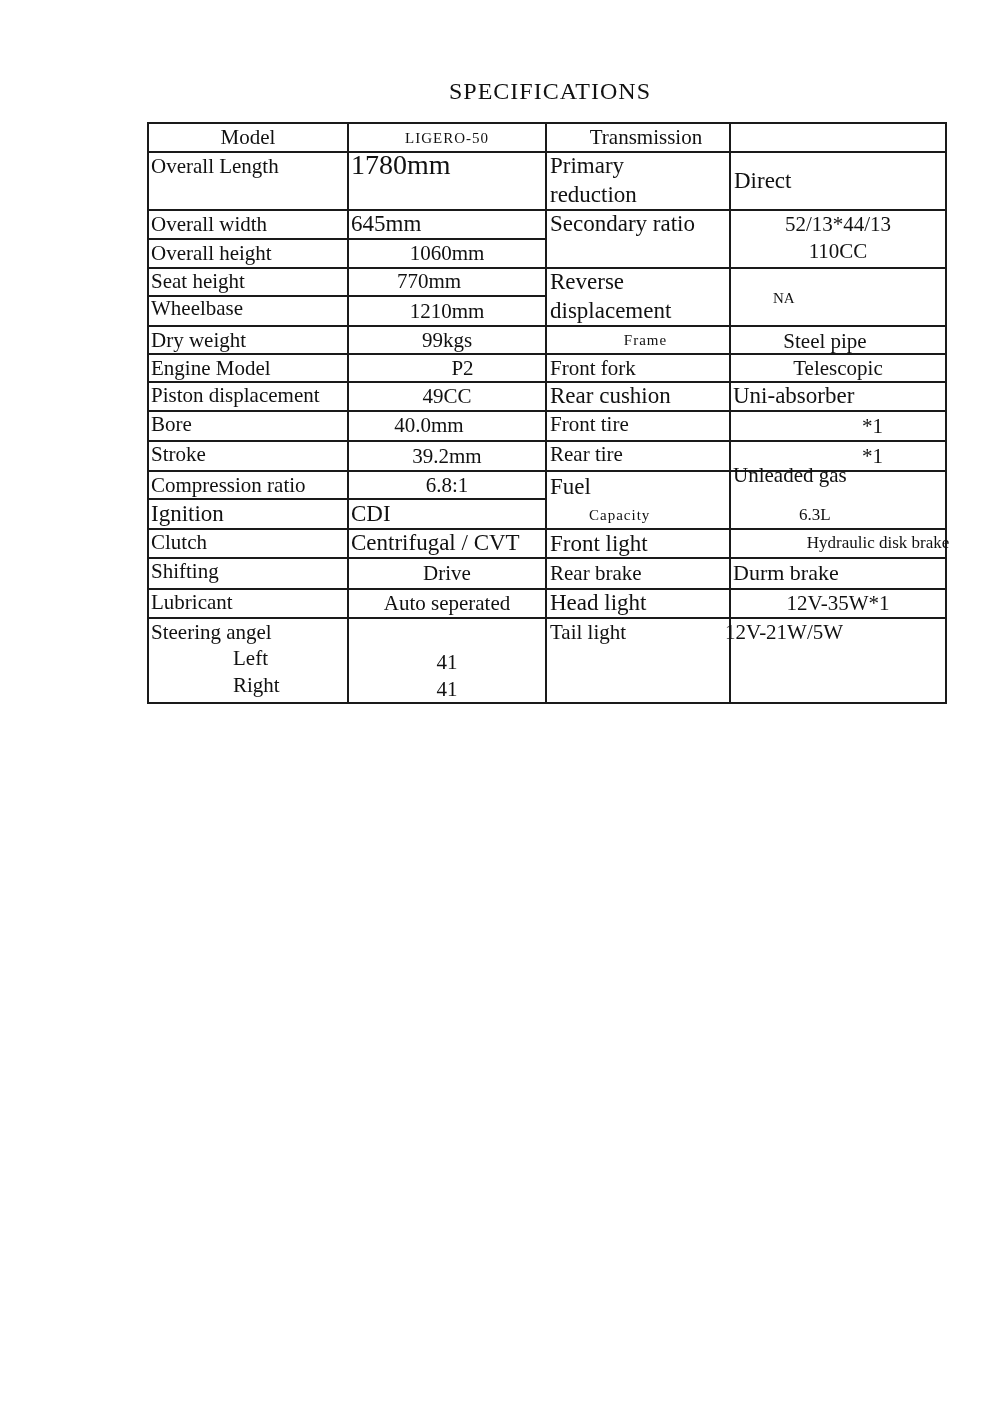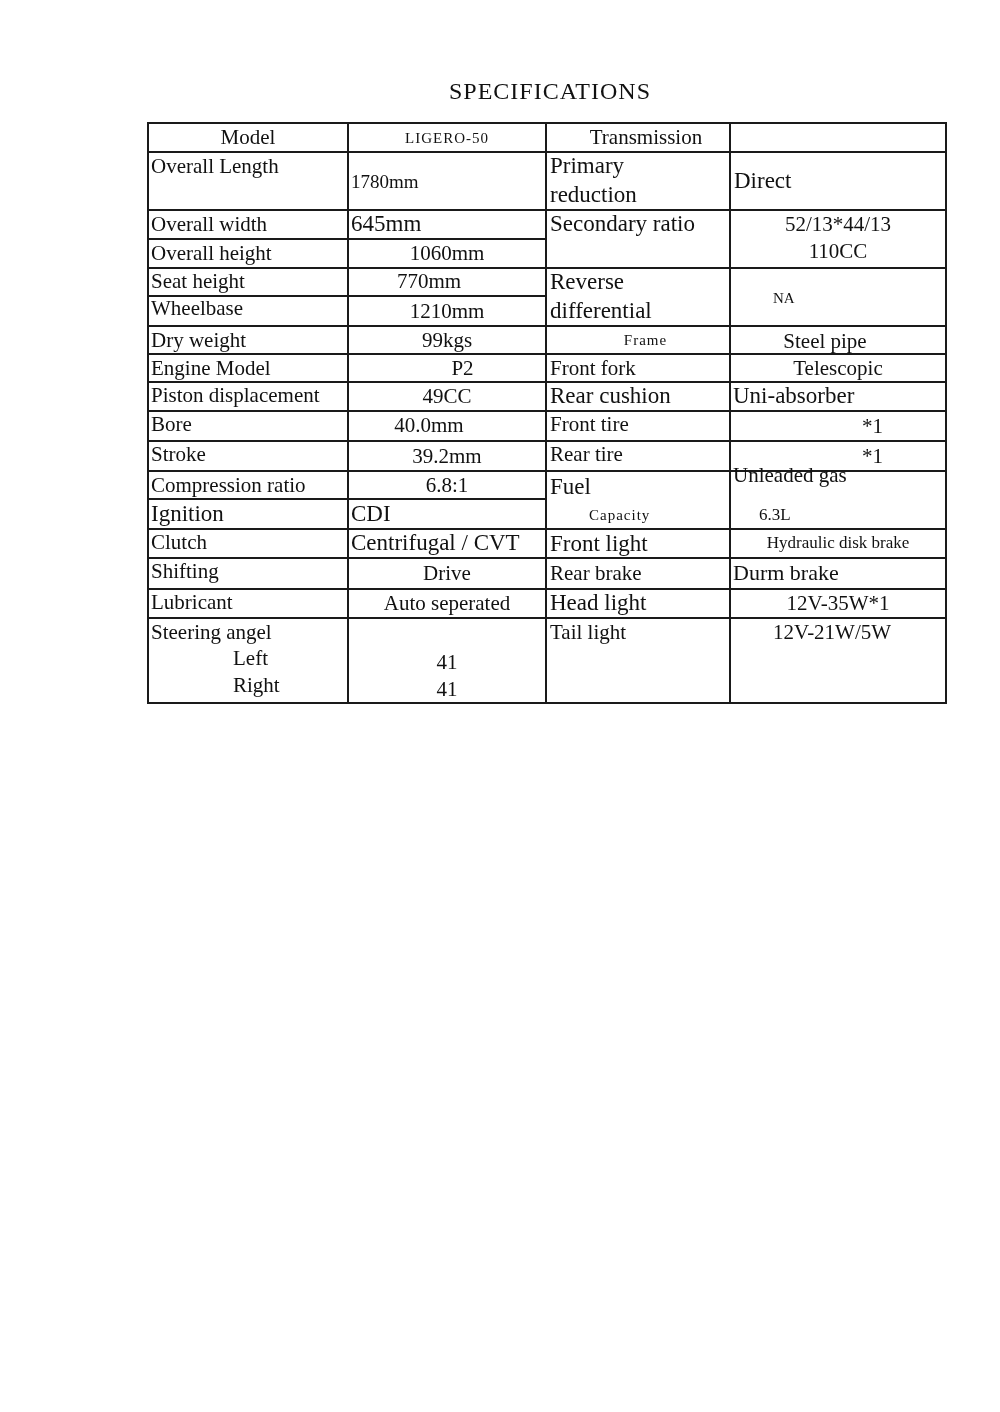--- a/index.html
+++ b/index.html
@@ -5,21 +5,21 @@
   html, body { margin:0; padding:0; background:#ffffff; }
   body { width:1000px; height:1412px; position:relative; overflow:hidden;
          font-family:"Liberation Serif","DejaVu Serif",serif; color:#111; }
   .title { position:absolute; left:0; width:1100px; top:78px; text-align:center;
            font-size:24px; letter-spacing:1px; }
   .tbl { position:absolute; left:147px; top:122px; width:800px; height:582px; }
   .hl { position:absolute; height:2px; background:#1a1a1a; }
   .vl { position:absolute; width:2px; background:#1a1a1a; }
   .t { position:absolute; font-size:21px; line-height:24px; white-space:nowrap; }
   .c { text-align:center; }
-  .sm { font-size:17px; }
+  .sm { font-size:17px;margin-left:40px; }
   .xs { font-size:15px; }
 </style>
 </head>
 <body>
 
 <div class="title">SPECIFICATIONS</div>
 
 <div class="tbl">
 
   <div class="vl" style="left:0;top:0;height:582px"></div>
@@ -61,21 +61,21 @@
   <div class="t" style="left:4px;top:351px">Compression ratio</div>
   <div class="t" style="left:4px;top:380px;font-size:23px">Ignition</div>
   <div class="t" style="left:4px;top:408px">Clutch</div>
   <div class="t" style="left:4px;top:437px">Shifting</div>
   <div class="t" style="left:4px;top:468px">Lubricant</div>
   <div class="t" style="left:4px;top:498px">Steering angel</div>
   <div class="t" style="left:86px;top:524px">Left</div>
   <div class="t" style="left:86px;top:551px">Right</div>
 
   <div class="t c xs" style="left:202px;width:196px;top:4px;letter-spacing:1px">LIGERO-50</div>
-  <div class="t" style="left:204px;top:48px;font-size:19px">1780mm</div>
+  <div class="t" style="left:204px;top:31px;font-size:28px">1780mm</div>
   <div class="t" style="left:204px;top:90px;font-size:23px">645mm</div>
   <div class="t c" style="left:202px;width:196px;top:119px">1060mm</div>
   <div class="t c" style="left:202px;width:160px;top:147px">770mm</div>
   <div class="t c" style="left:202px;width:196px;top:177px">1210mm</div>
   <div class="t c" style="left:202px;width:196px;top:206px">99kgs</div>
   <div class="t c" style="left:202px;width:227px;top:234px">P2</div>
   <div class="t c" style="left:202px;width:196px;top:262px">49CC</div>
   <div class="t c" style="left:202px;width:160px;top:291px">40.0mm</div>
   <div class="t c" style="left:202px;width:196px;top:322px">39.2mm</div>
   <div class="t c" style="left:202px;width:196px;top:351px">6.8:1</div>
@@ -84,21 +84,21 @@
   <div class="t c" style="left:202px;width:196px;top:439px">Drive</div>
   <div class="t c" style="left:202px;width:196px;top:469px">Auto seperated</div>
   <div class="t c" style="left:202px;width:196px;top:528px">41</div>
   <div class="t c" style="left:202px;width:196px;top:555px">41</div>
 
   <div class="t c" style="left:400px;width:198px;top:3px">Transmission</div>
   <div class="t" style="left:403px;top:32px;font-size:23px">Primary</div>
   <div class="t" style="left:403px;top:61px;font-size:23px">reduction</div>
   <div class="t" style="left:403px;top:90px;font-size:23px">Secondary ratio</div>
   <div class="t" style="left:403px;top:148px;font-size:23px">Reverse</div>
-  <div class="t" style="left:403px;top:177px;font-size:23px">differential</div>
+  <div class="t" style="left:403px;top:177px;font-size:23px">displacement</div>
   <div class="t c xs" style="left:400px;width:197px;top:206px;letter-spacing:1px">Frame</div>
   <div class="t" style="left:403px;top:234px">Front fork</div>
   <div class="t" style="left:403px;top:262px;font-size:23px">Rear cushion</div>
   <div class="t" style="left:403px;top:290px">Front tire</div>
   <div class="t" style="left:403px;top:320px">Rear tire</div>
   <div class="t" style="left:403px;top:353px;font-size:23px">Fuel</div>
   <div class="t xs" style="left:442px;top:381px;letter-spacing:1px">Capacity</div>
   <div class="t" style="left:403px;top:410px;font-size:23px">Front light</div>
   <div class="t" style="left:403px;top:439px">Rear brake</div>
   <div class="t" style="left:403px;top:469px;font-size:23px">Head light</div>
@@ -112,14 +112,14 @@
   <div class="t c" style="left:584px;width:188px;top:207px">Steel pipe</div>
   <div class="t c" style="left:584px;width:214px;top:234px">Telescopic</div>
   <div class="t" style="left:586px;top:262px;font-size:23px">Uni-absorber</div>
   <div class="t" style="left:715px;top:292px">*1</div>
   <div class="t" style="left:715px;top:322px">*1</div>
   <div class="t" style="left:586px;top:341px;font-size:21px">Unleaded gas</div>
   <div class="t sm" style="left:612px;top:381px">6.3L</div>
   <div class="t c sm" style="left:584px;width:214px;top:409px">Hydraulic disk brake</div>
   <div class="t" style="left:586px;top:439px;font-size:22px">Durm brake</div>
   <div class="t c" style="left:584px;width:214px;top:469px">12V-35W*1</div>
-  <div class="t c" style="left:600px;width:170px;top:498px">12V-21W/5W</div>
+  <div class="t c" style="left:552px;width:170px;top:498px">12V-21W/5W</div>
 </div>
 
 </body></html>

